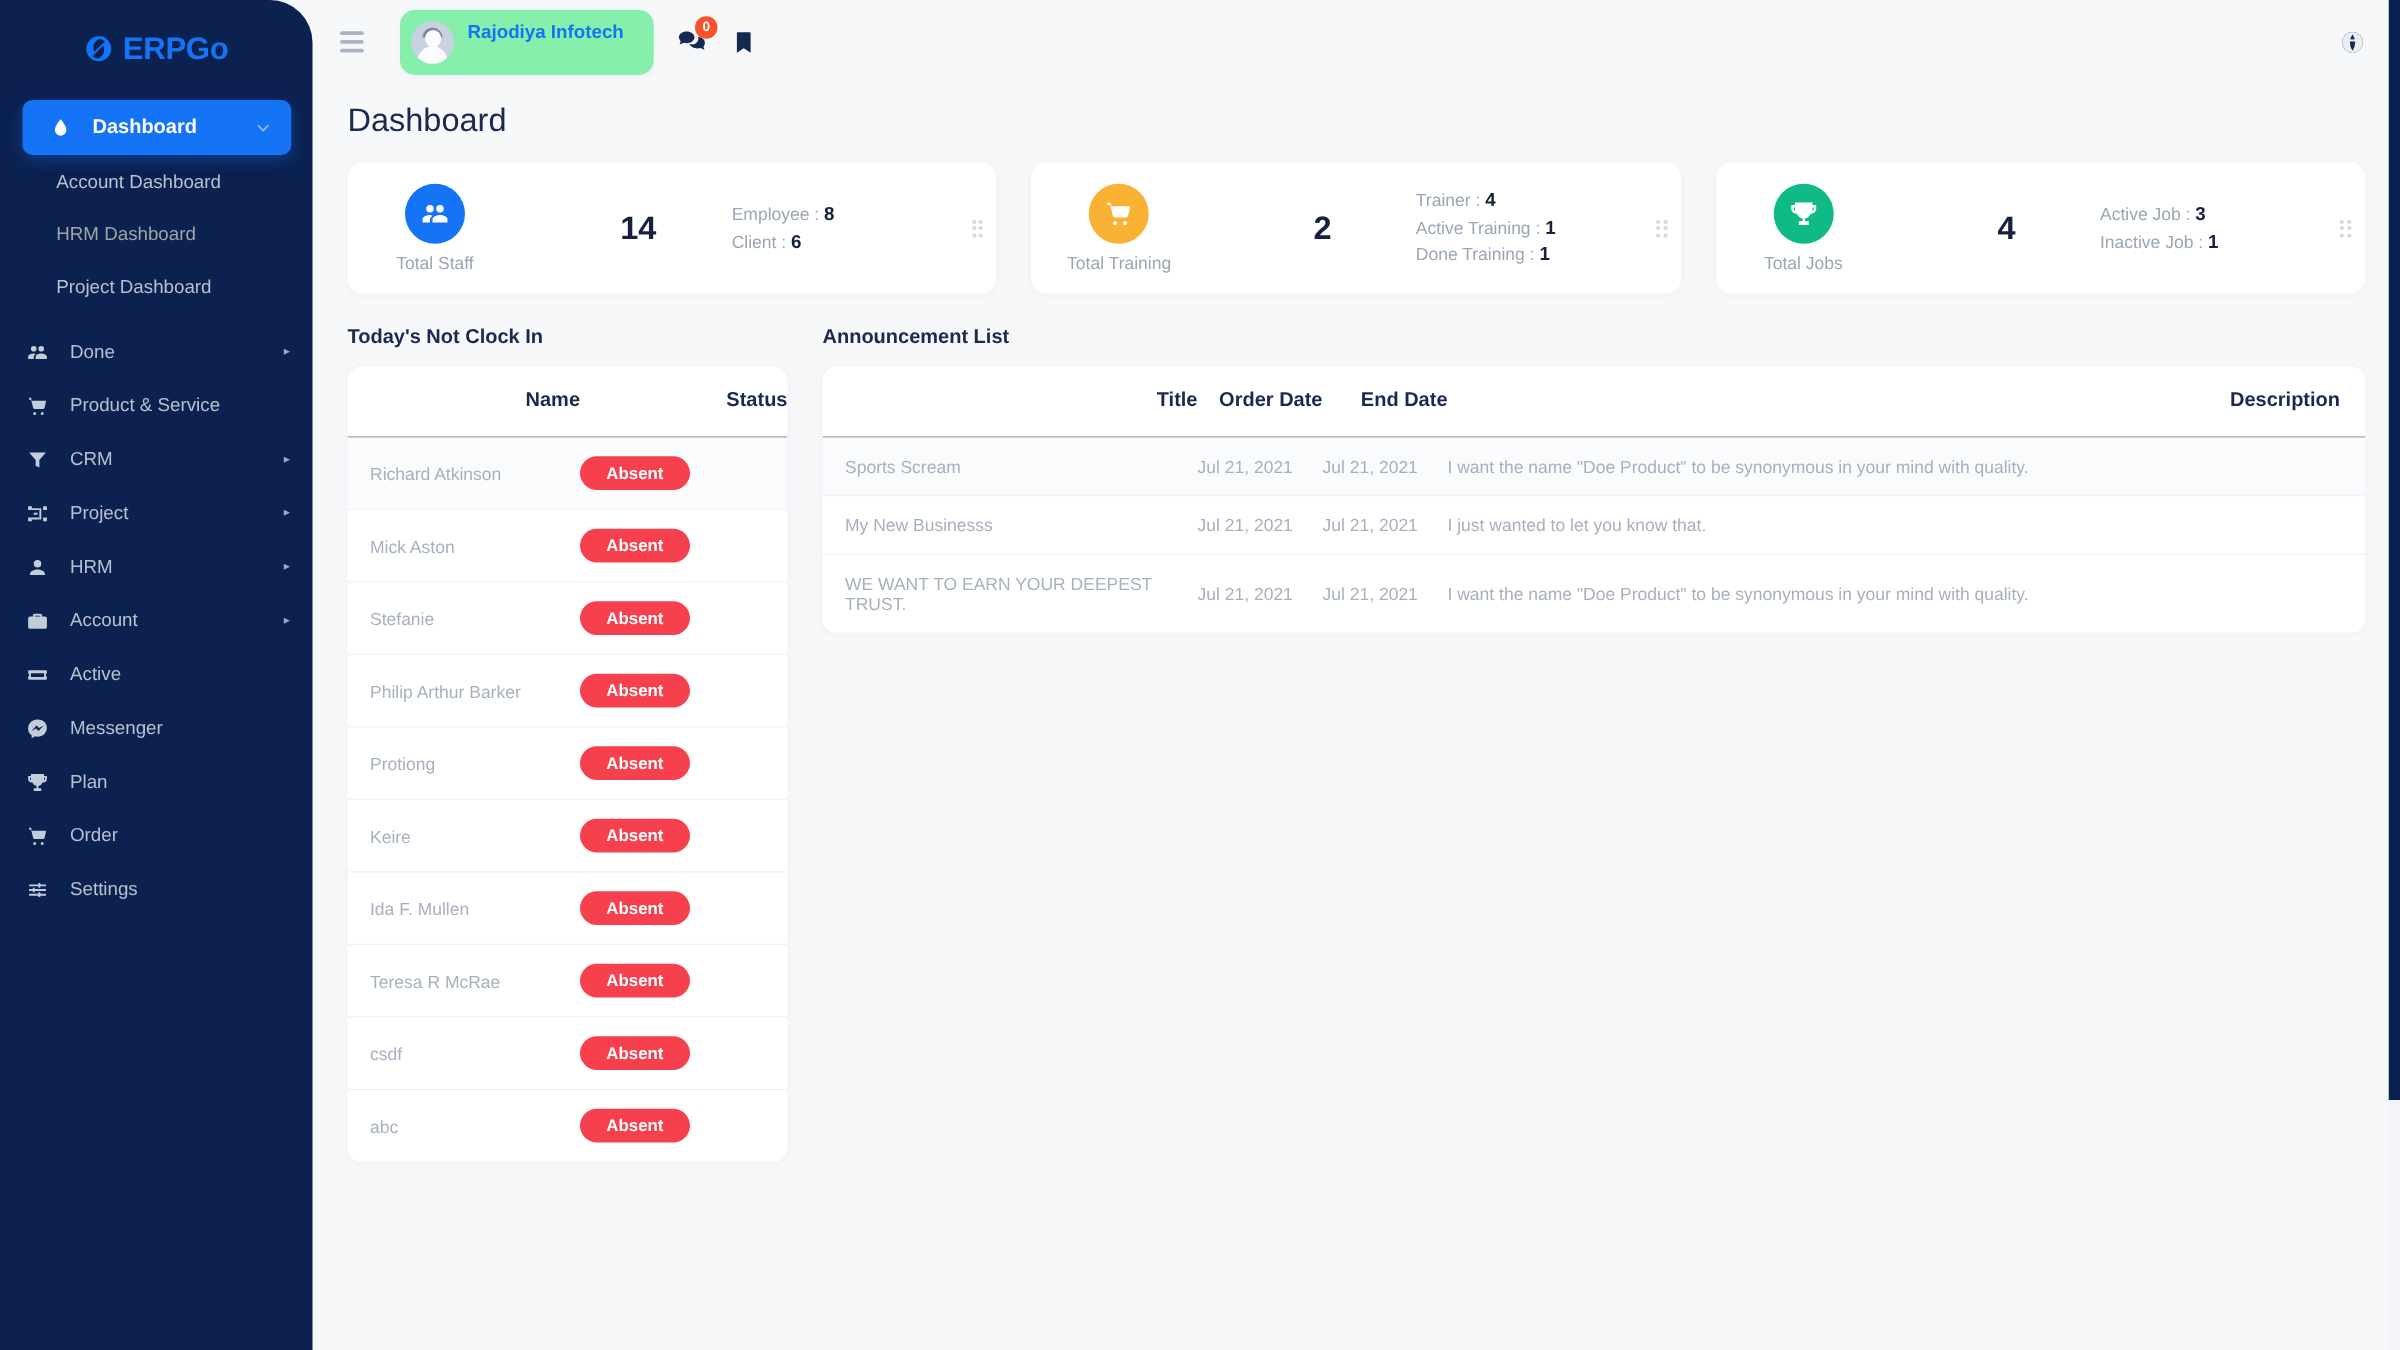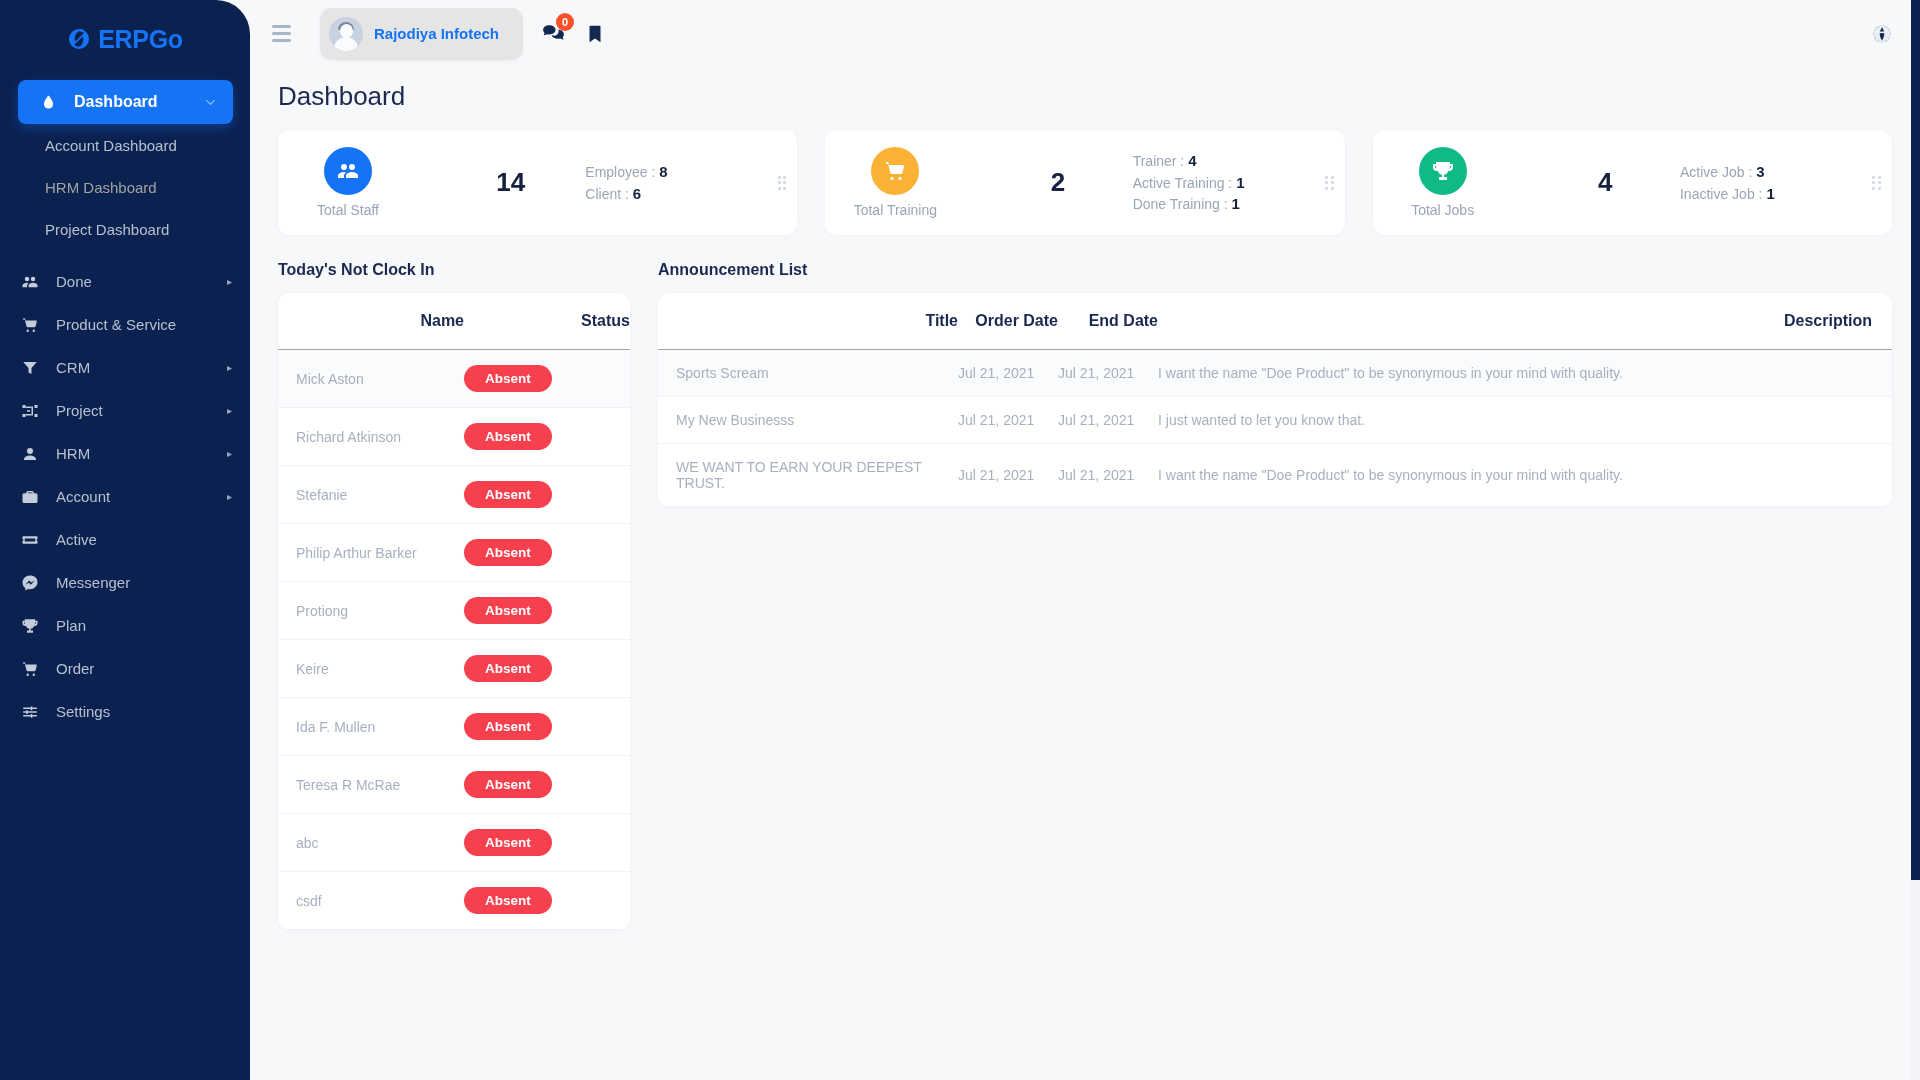--- a/index.html
+++ b/index.html
@@ -59,22 +59,22 @@
     height:67px; display:flex; align-items:center; padding:0 28px 0 22px;
     background:#f7f8fa; position:relative;
   }
   .hamburger { width:22px; cursor:pointer; display:flex; flex-direction:column; gap:4px; margin-right:26px; }
   .hamburger span { display:block; height:3px; border-radius:2px; background:#a9b4c6; }
   .hamburger span:nth-child(1){ width:19px; }
   .hamburger span:nth-child(2){ width:19px; }
   .hamburger span:nth-child(3){ width:19px; }
 
   .company-pill {
-    display:flex; align-items:center; gap:11px;
-    background:#e5e5e5; border-radius:12px;
+    display:flex; gap:11px;
+    background:#86efac; border-radius:12px;
     padding:9px 24px 9px 9px; cursor:pointer;
     box-shadow:0 1px 4px rgba(40,60,110,.05);
   }
   .avatar {
     width:34px; height:34px; border-radius:50%;
     background:#c9d2e0; position:relative; overflow:hidden; flex:0 0 34px;
   }
   .avatar .head { position:absolute; width:13px; height:14px; border-radius:50%; background:#fafbfc; left:10.5px; top:7px; }
   .avatar .hair { position:absolute; width:16px; height:8px; border-radius:8px 8px 0 0; background:#7d8799; left:9px; top:5px; }
   .avatar .body { position:absolute; width:24px; height:16px; border-radius:12px 12px 0 0; background:#fafbfc; left:5px; top:20px; }
@@ -425,28 +425,28 @@
           <div class="card">
             <table>
               <thead>
                 <tr>
                   <th class="t-name">Name</th>
                   <th class="t-status">Status</th>
                 </tr>
               </thead>
               <tbody>
                 <tr>
+                    <td class="t-name">Richard Atkinson</td>
+                    <td class="t-status"><span class="pill-absent">Absent</span></td>
+                  </tr>
+                <tr>
                     <td class="t-name">Mick Aston</td>
                     <td class="t-status"><span class="pill-absent">Absent</span></td>
                   </tr>
                 <tr>
-                    <td class="t-name">Richard Atkinson</td>
-                    <td class="t-status"><span class="pill-absent">Absent</span></td>
-                  </tr>
-                <tr>
                     <td class="t-name">Stefanie</td>
                     <td class="t-status"><span class="pill-absent">Absent</span></td>
                   </tr>
                 <tr>
                     <td class="t-name">Philip Arthur Barker</td>
                     <td class="t-status"><span class="pill-absent">Absent</span></td>
                   </tr>
                 <tr>
                     <td class="t-name">Protiong</td>
                     <td class="t-status"><span class="pill-absent">Absent</span></td>
@@ -457,25 +457,25 @@
                   </tr>
                 <tr>
                     <td class="t-name">Ida F. Mullen</td>
                     <td class="t-status"><span class="pill-absent">Absent</span></td>
                   </tr>
                 <tr>
                     <td class="t-name">Teresa R McRae</td>
                     <td class="t-status"><span class="pill-absent">Absent</span></td>
                   </tr>
                 <tr>
+                    <td class="t-name">csdf</td>
+                    <td class="t-status"><span class="pill-absent">Absent</span></td>
+                  </tr>
+                <tr>
                     <td class="t-name">abc</td>
-                    <td class="t-status"><span class="pill-absent">Absent</span></td>
-                  </tr>
-                <tr>
-                    <td class="t-name">csdf</td>
                     <td class="t-status"><span class="pill-absent">Absent</span></td>
                   </tr>
               </tbody>
             </table>
           </div>
         </div>
 
         <div class="panel-right">
           <h2 class="panel-title">Announcement List</h2>
           <div class="card">

